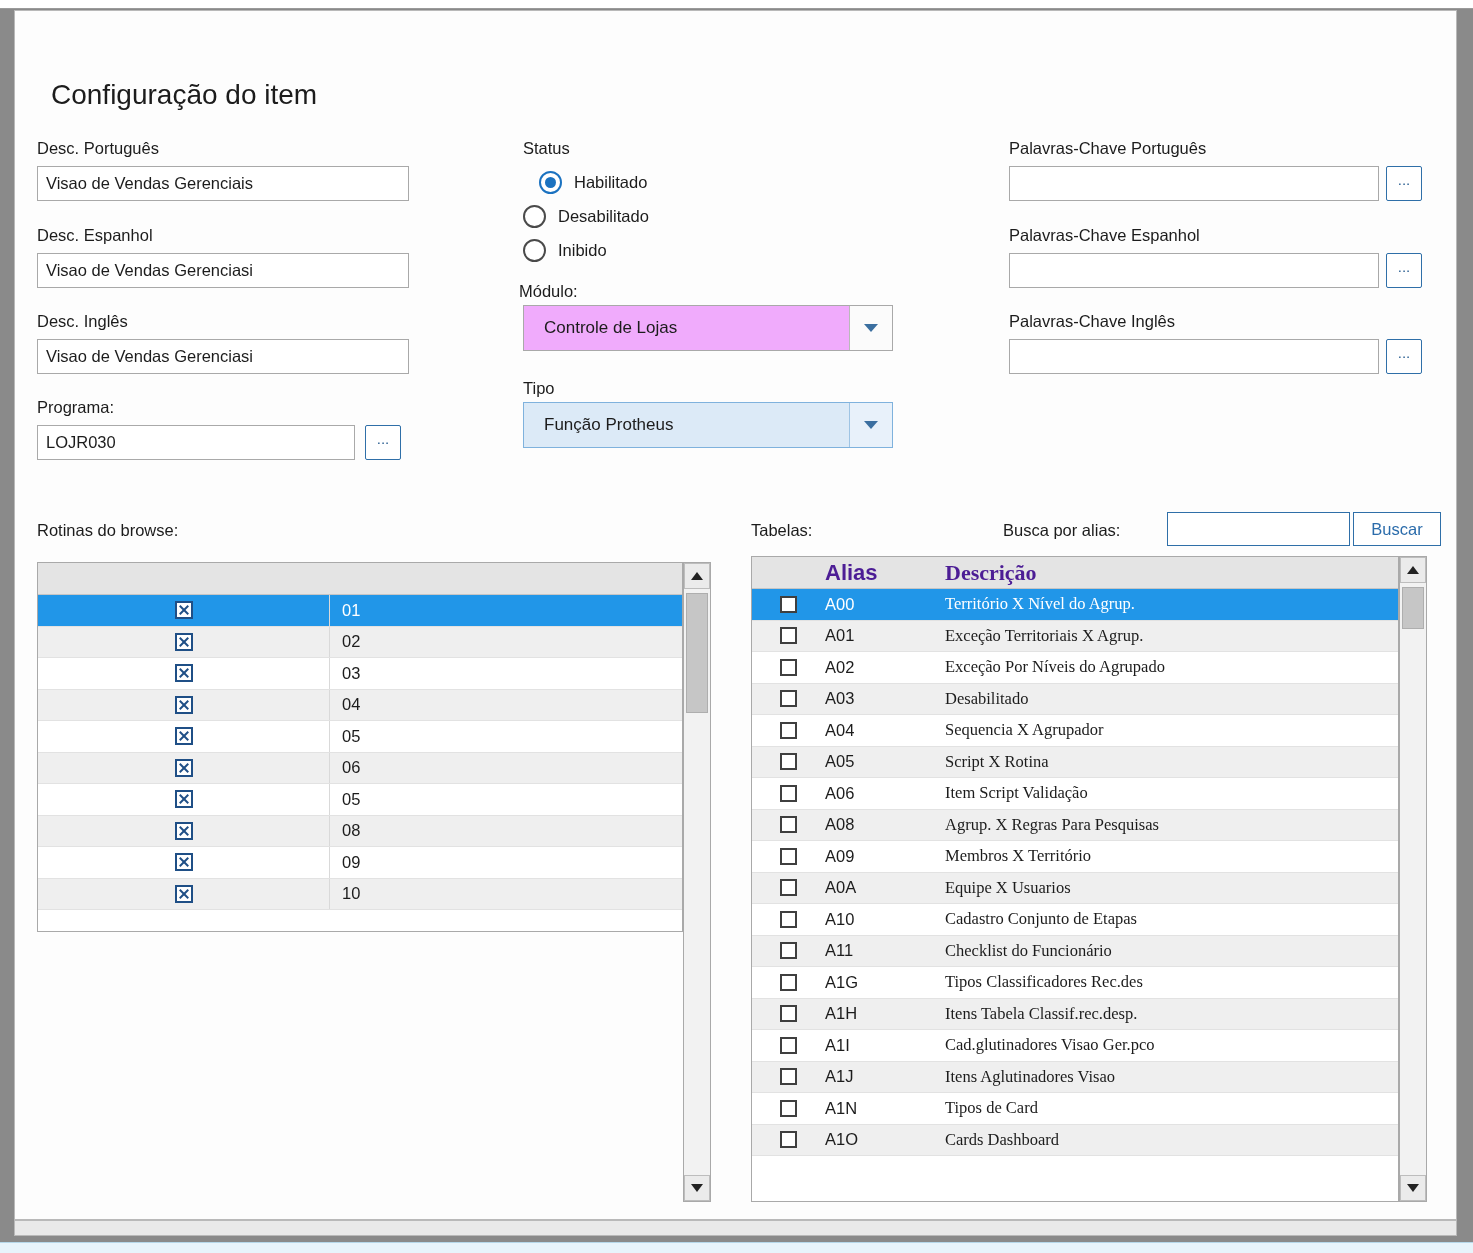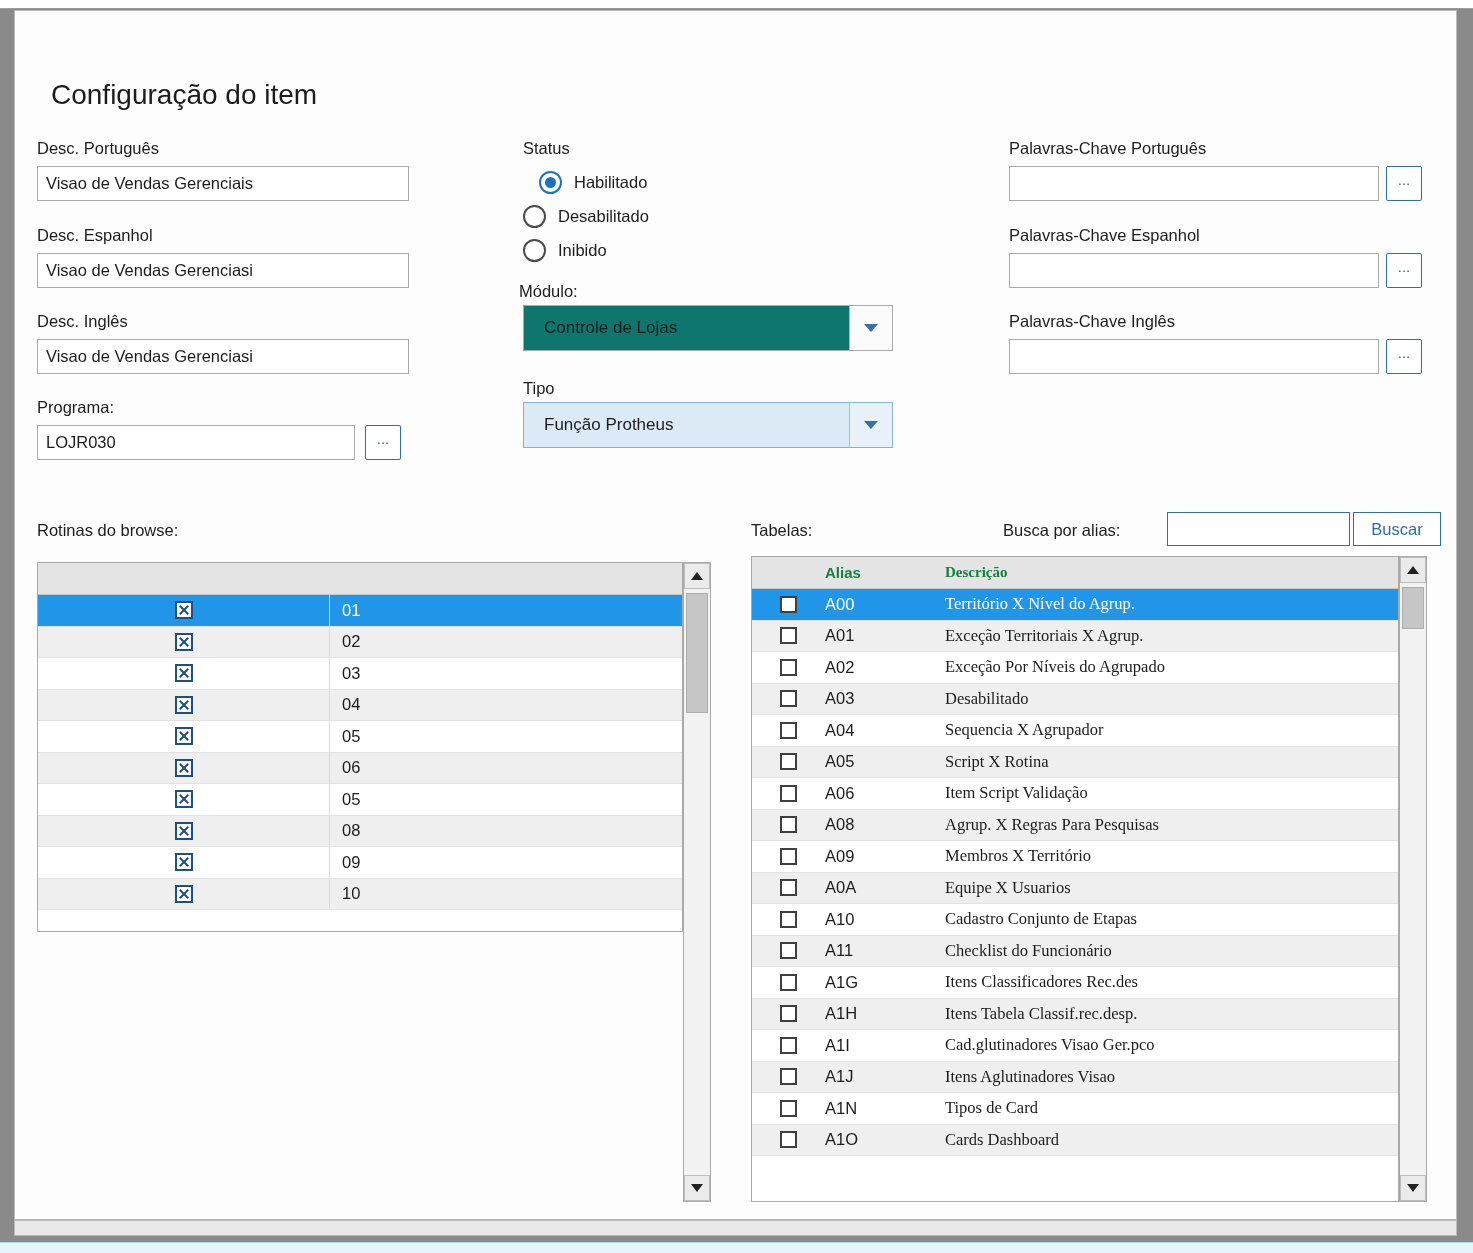--- a/index.html
+++ b/index.html
@@ -126,21 +126,21 @@
     font-size: 16.5px;
     color: #1c1c1c;
   }
 
   
   .select {
     position: absolute;
     box-sizing: border-box;
     height: 46px;
     border: 1px solid #a9a9a9;
-    background: #0f766e;
+    background: #f0abfc;
     display: flex;
     align-items: center;
     cursor: pointer;
   }
   .select.highlight {
     background: #dceaf7;
     border: 1px solid #7fb2dd;
   }
   .select .sel-val {
     flex: 1;
@@ -290,23 +290,23 @@
     box-sizing: border-box;
     font-family: Liberation Serif, serif;
   }
   .chk {
     width: 17px; height: 17px;
     border: 2px solid #3f3f3f;
     background: #fff;
     box-sizing: border-box;
   }
   .head-txt {
-    font-size: 15px;
+    font-size: 22px;
     font-weight: bold;
-    color: #15803d;
+    color: #4c1d95;
   }
   .search-input {
     position: absolute;
     box-sizing: border-box;
     height: 34px;
     background: #ffffff;
     border: 1px solid #2f6fa8;
     font-size: 16px;
     padding: 0 8px;
     line-height: 32px;
@@ -565,21 +565,21 @@
               <span class="chk"></span>
             </div>
             <div class="tcol-alias">A11</div>
             <div class="tcol-desc">Checklist do Funcionário</div>
           </div>
           <div class="row">
             <div class="tcol-chk">
               <span class="chk"></span>
             </div>
             <div class="tcol-alias">A1G</div>
-            <div class="tcol-desc">Itens Classificadores Rec.des</div>
+            <div class="tcol-desc">Tipos Classificadores Rec.des</div>
           </div>
           <div class="row alt">
             <div class="tcol-chk">
               <span class="chk"></span>
             </div>
             <div class="tcol-alias">A1H</div>
             <div class="tcol-desc">Itens Tabela Classif.rec.desp.</div>
           </div>
           <div class="row">
             <div class="tcol-chk">

